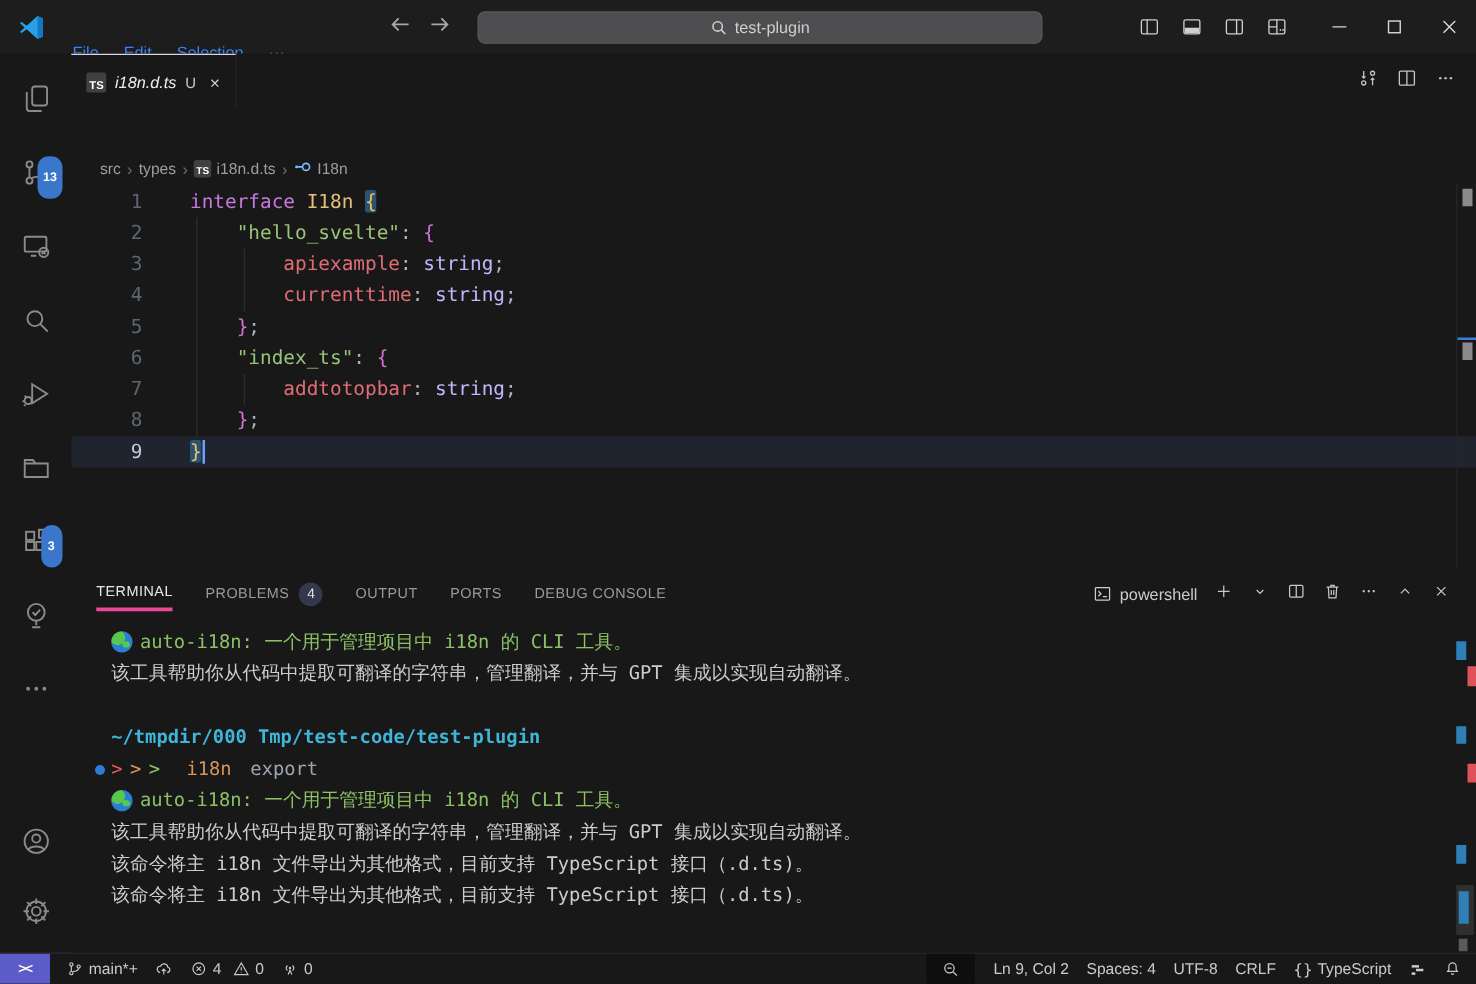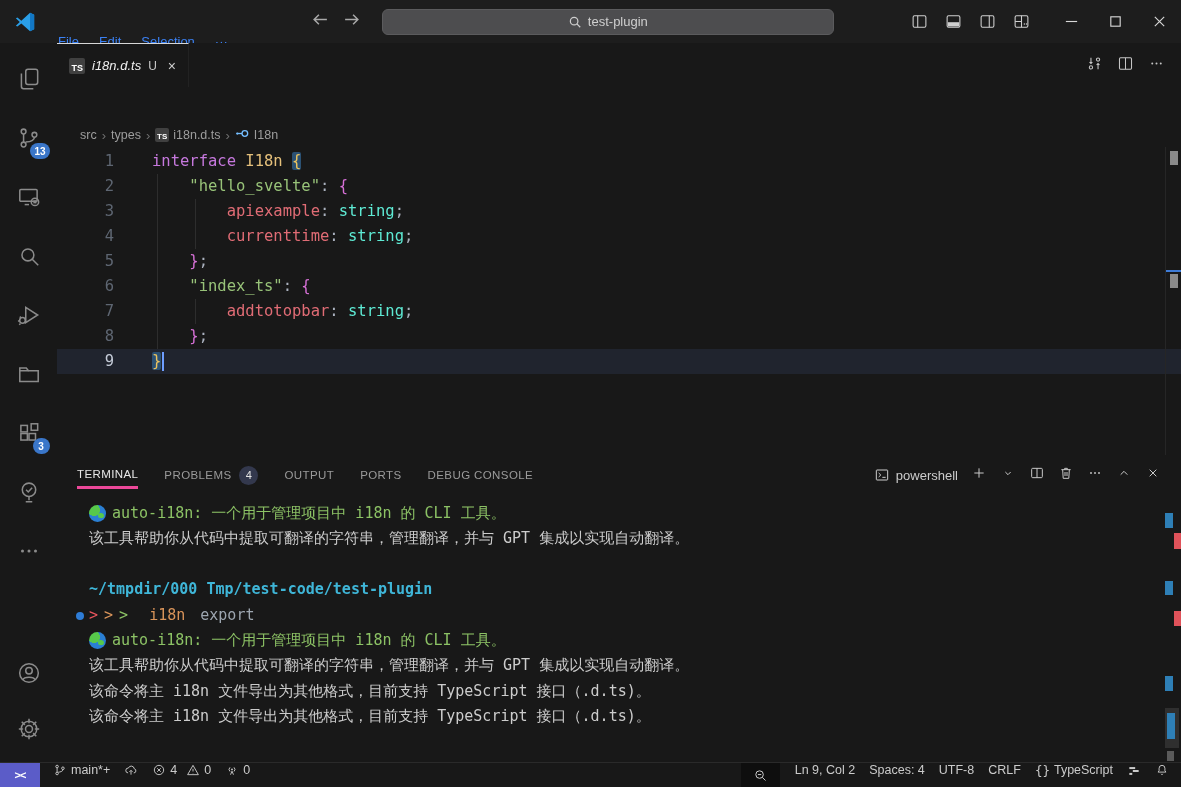--- a/index.html
+++ b/index.html
@@ -22,21 +22,21 @@
   .tb-icon svg { width:17px; height:17px; }
   .win-btn { width:44px; height:43px; display:flex; align-items:center; justify-content:center; color:#d8d8d8; }
   .win-btn svg { width:15px; height:15px; }
 
   
   .middle { flex:1; display:flex; min-height:0; }
   .activitybar { width:57px; flex:none; background:#181818; display:flex; flex-direction:column; align-items:center; }
   .ab-icon { width:46px; height:46px; margin-top:13px; display:flex; align-items:center; justify-content:center;
     color:#8b8b8b; position:relative; }
   .ab-icon svg { width:26px; height:26px; }
-  .ab-badge { position:absolute; right:2px; bottom:2px; min-width:17px; height:16px; padding:0 4px;
+  .ab-badge { position:absolute; right:2px; bottom:2px; min-width:17px; height:34px; padding:0 4px;
     background:#3a76c9; color:#fff; border-radius:9px; font-size:10px; display:flex; align-items:center;
     justify-content:center; font-weight:bold; }
   .ab-spacer { flex:1; }
   .ab-bottom { margin-bottom:10px; margin-top:0; }
 
   .editor-col { flex:1; display:flex; flex-direction:column; min-width:0; background:#181818; }
 
   
   .tabbar { height:44px; flex:none; background:#181818; display:flex; align-items:stretch; }
   .tab { display:flex; align-items:center; gap:7px; padding:0 12px; font-size:13px; color:#b5b5b5;
@@ -62,21 +62,21 @@
   .iface-icon svg { width:15px; height:15px; color:#75beff; }
 
   
   .editor { flex:1; position:relative; background:#181818; overflow:hidden;
     font-family:"DejaVu Sans Mono",monospace; font-size:15.5px; }
   .code-lines { position:absolute; left:0; top:2px; right:0; }
   .code-line { height:25px; line-height:25px; white-space:pre; display:flex; position:relative; }
   .code-line .gutter { width:95px; flex:none; text-align:right; padding-right:38px; color:#5e6672; }
   .code-line.active { background:#20242e; }
   .code-line.active .gutter { color:#c3cad6; }
-  .tk.kw { color:#c678dd; } .tk.type { color:#e5c07b; } .tk.stype { color:#5eead4; }
+  .tk.kw { color:#c678dd; } .tk.type { color:#e5c07b; } .tk.stype { color:#c4b5fd; }
   .tk.str { color:#98c379; } .tk.prop { color:#e06c75; } .tk.pun { color:#abb2bf; }
   .tk.br1 { color:#ebc35f; } .tk.br2 { color:#d670d6; }
   .tk.match { background:#2b5173; border-radius:2px; }
   .cursor { display:inline-block; width:2px; height:19px; background:#6e9eff; vertical-align:middle;
     margin-left:1px; }
   .guide { position:absolute; width:1px; background:#2d2d2d; }
   .g1 { left:100px; top:27px; height:175px; }
   .g2a { left:138px; top:52px; height:50px; }
   .g2b { left:138px; top:152px; height:25px; }
   .ov-ruler { position:absolute; right:0; top:0; bottom:0; width:16px; border-left:1px solid #262626; }
@@ -115,21 +115,21 @@
     border-left:5px solid transparent; border-right:5px solid transparent; border-bottom:7px solid #e04438; }
   .ticon.outbox::after { content:""; position:absolute; left:0; bottom:1px; width:15px; height:7px;
     border:2px solid #9db8cf; border-top:none; }
   .cmd-dot { position:absolute; left:-13px; top:9px; width:8px; height:8px; border-radius:50%;
     background:#2e7cd6; }
   .term-scroll { position:absolute; right:0; top:0; bottom:0; width:16px; }
 
   
   .statusbar { height:25px; flex:none; background:#181818; border-top:1px solid #2a2a2a;
     display:flex; align-items:center; font-size:12.5px; color:#cbcbcb; }
-  .sb-item { display:flex; align-items:flex-start; gap:4px; padding:0 7px; height:100%; }
+  .sb-item { display:flex; align-items:center; gap:4px; padding:0 7px; height:100%; }
   .sb-item svg { width:14px; height:14px; }
   .remote-chip { background:#5b5cc8; color:#fff; width:40px; height:100%; display:flex;
     align-items:center; justify-content:center; font-weight:bold; font-size:11px; letter-spacing:-1px; }
   .sb-right { margin-left:auto; display:flex; align-items:center; height:100%; }
   .zoom-box { background:#0e0e0e; padding:0 12px; height:100%; display:flex; align-items:center; }
 </style>
 </head>
 <body>
 
 <div class="app">

